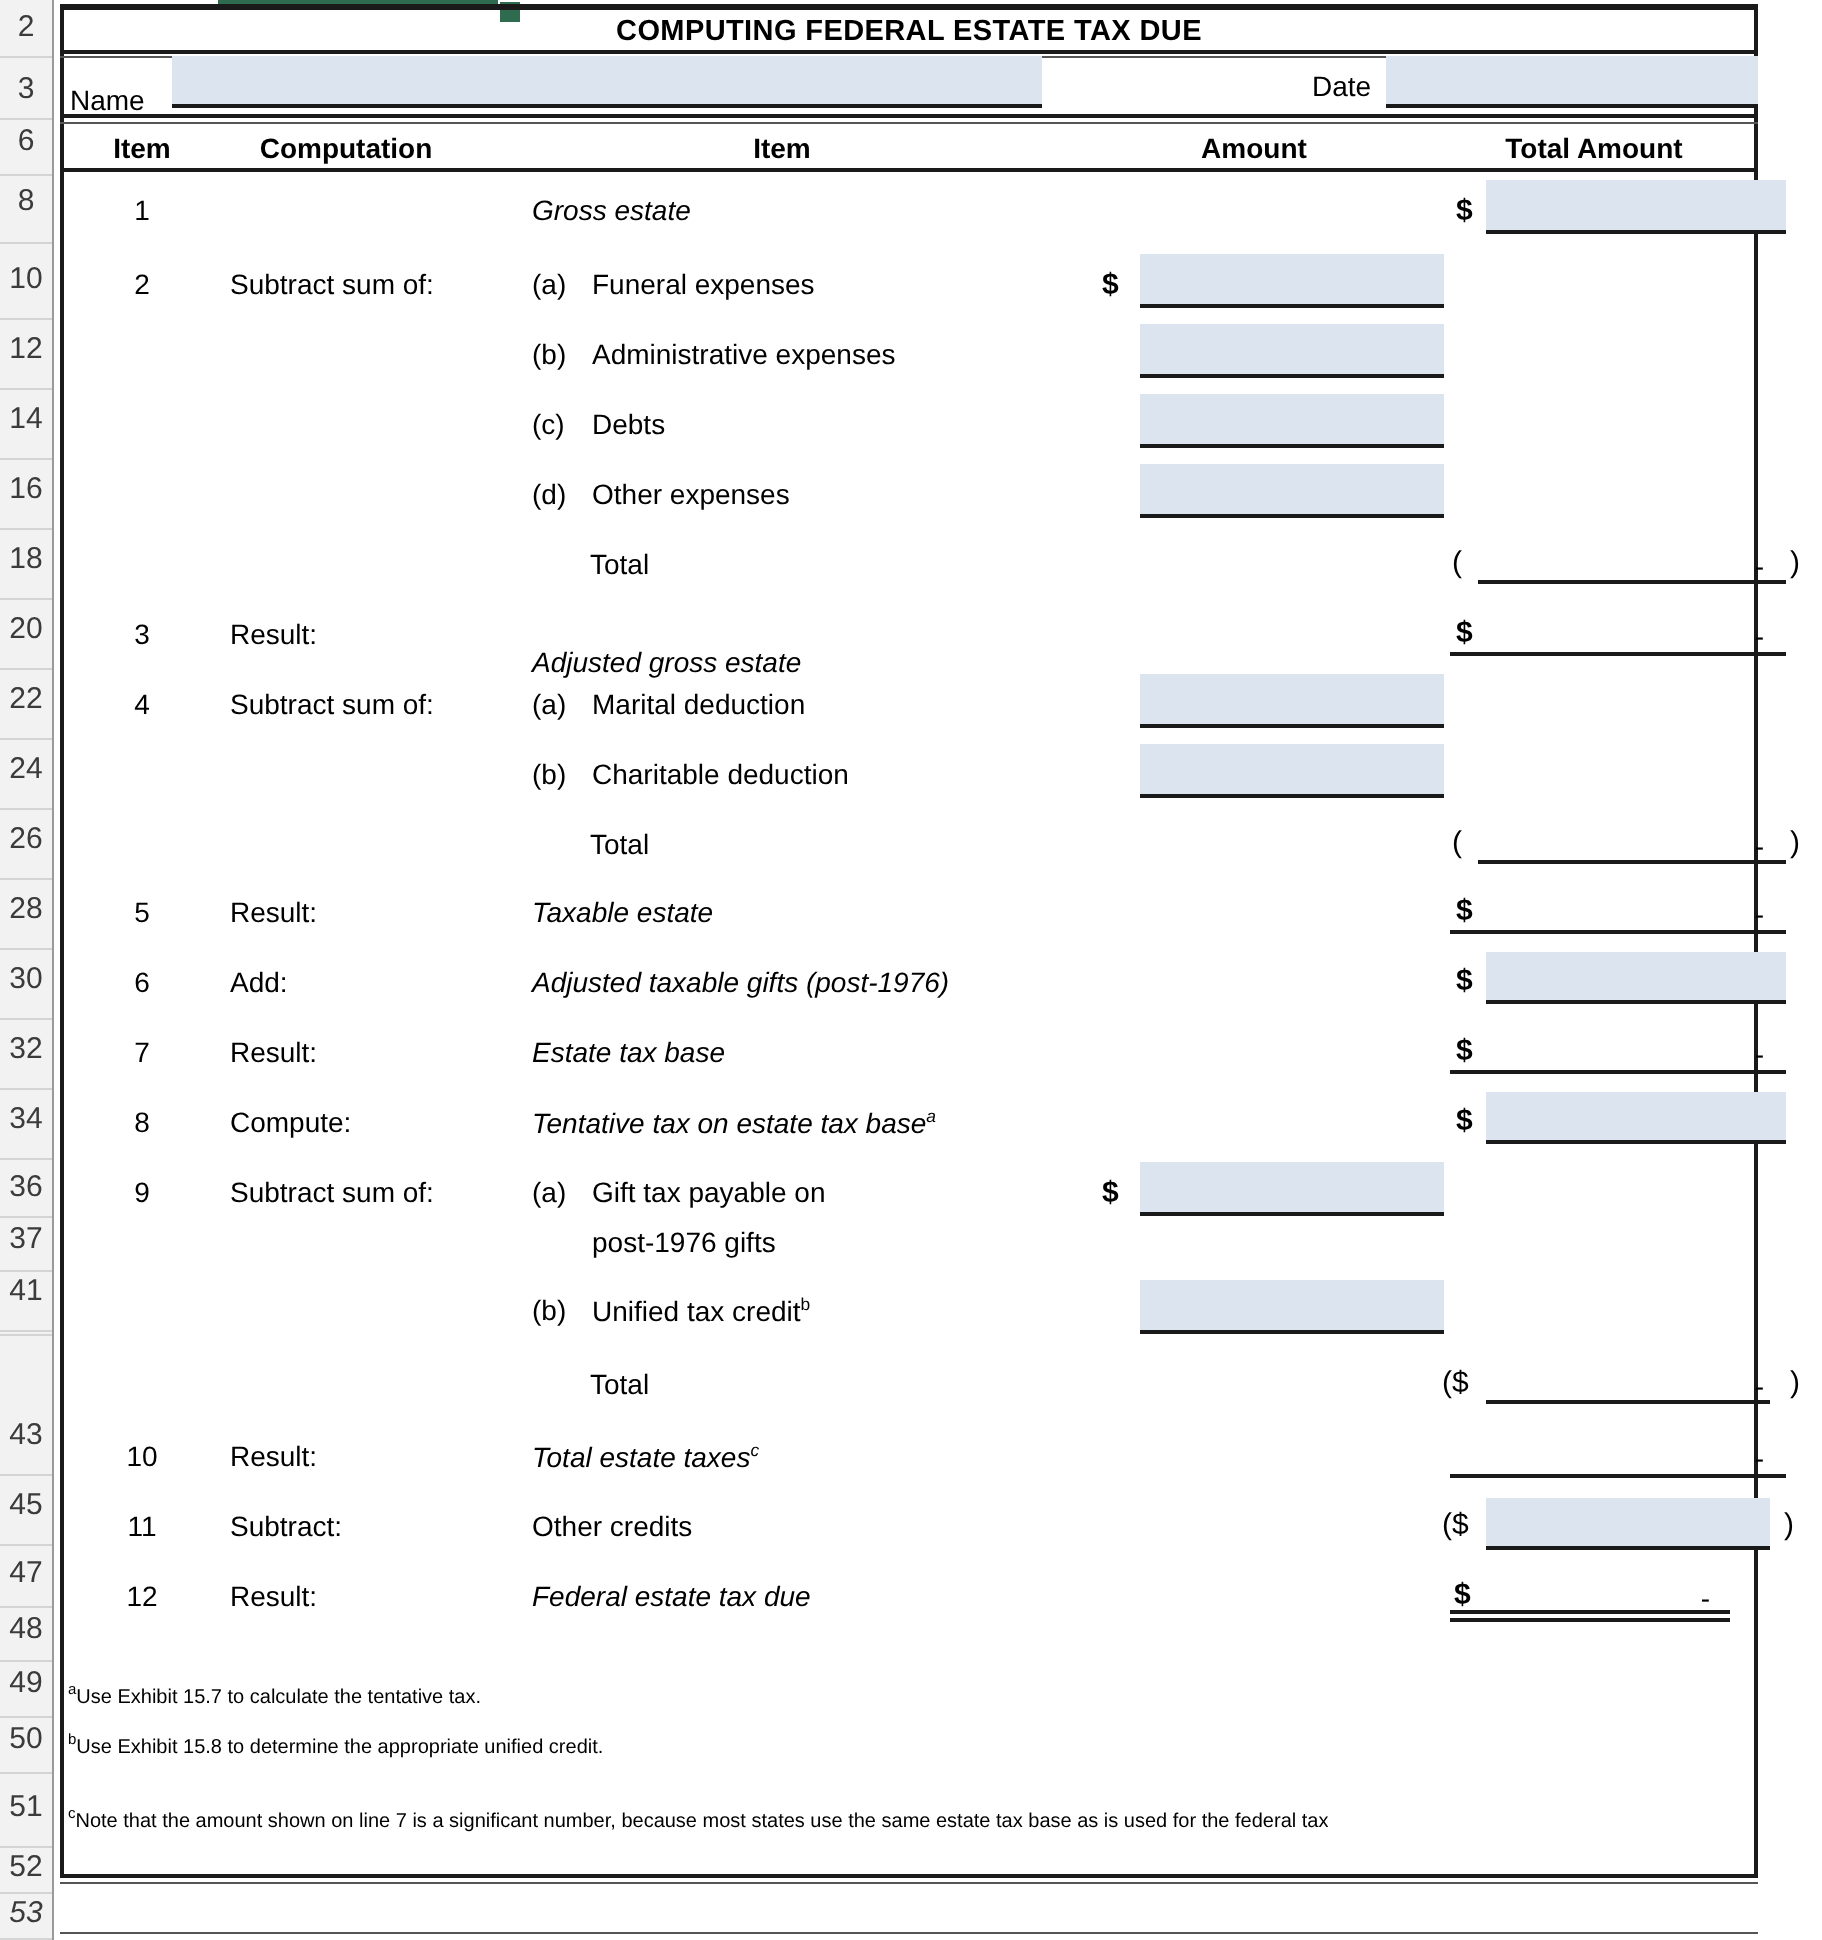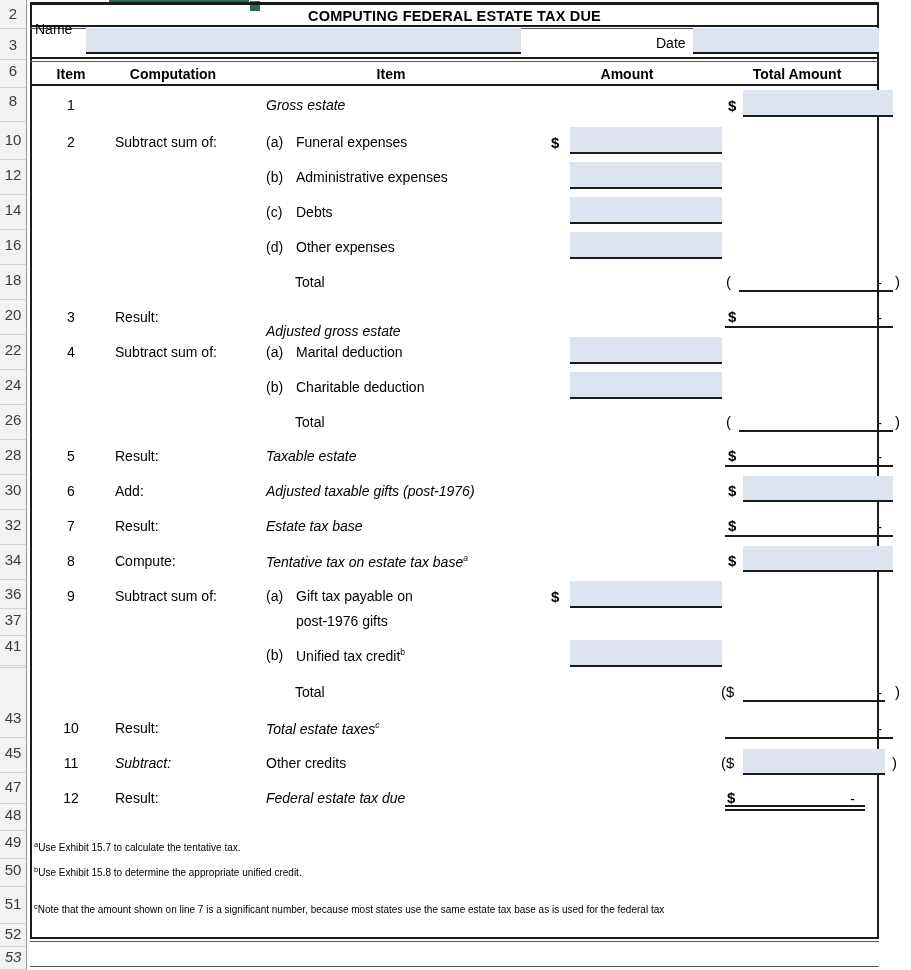--- a/index.html
+++ b/index.html
@@ -193,21 +193,21 @@
     <div class="sel-green" style="left:82px; top:0; width:146px; height:5px;"></div>
     <div class="sel-handle" style="left:222px; top:0px; width:12px; height:12px;"></div>
 
     <div class="formbox"></div>
 
     <div class="hline" style="left:3px; top:2px; width:849px; height:3px;"></div>
     <div class="cell title" style="left:3px; top:5px; width:849px; text-align:center; line-height:22px;">COMPUTING FEDERAL ESTATE TAX DUE</div>
     <div class="hline" style="left:3px; top:25px; width:849px; height:2px;"></div>
     <div class="hline hline-thin" style="left:3px; top:28px; width:849px;"></div>
 
-    <div class="cell lbl" style="left:8px; top:17px; line-height:24px;">Name</div>
+    <div class="cell lbl" style="left:8px; top:38px; line-height:24px;">Name</div>
     <div class="inp" style="left:59px; top:28px; width:435px; height:26px; border-bottom:2px solid #1a1a1a;" title=""></div>
     <div class="cell lbl" style="left:629px; top:31px; line-height:24px;">Date</div>
     <div class="inp" style="left:666px; top:28px; width:186px; height:26px; border-bottom:2px solid #1a1a1a;" title=""></div>
     <div class="hline" style="left:3px; top:57px; width:849px; height:2px;"></div>
     <div class="hline hline-thin" style="left:3px; top:61px; width:849px;"></div>
 
     <div class="cell hdr" style="left:12px;  top:62px; width:64px;  text-align:center; line-height:24px;">Item</div>
     <div class="cell hdr" style="left:76px;  top:62px; width:140px; text-align:center; line-height:24px;">Computation</div>
     <div class="cell hdr" style="left:512px; top:62px; width:176px; text-align:center; line-height:24px;">Amount</div>
     <div class="cell hdr" style="left:216px; top:62px; width:296px; text-align:center; line-height:24px;">Item</div>
@@ -317,21 +317,21 @@
 
     <div class="cell lbl" style="left:12px; top:721px; width:64px; text-align:center;">10</div>
     <div class="cell lbl" style="left:88px; top:721px;">Result:</div>
     <div class="cell lbl ital" style="left:239px; top:721px;">
       <span>Total estate taxes</span><sup>c</sup>
     </div>
     <div class="dash" style="left:716px; top:721px; width:139px; text-align:right;">-</div>
     <div class="rule" style="left:698px; top:737px; width:168px;"></div>
 
     <div class="cell lbl" style="left:12px; top:756px; width:64px; text-align:center;">11</div>
-    <div class="cell lbl" style="left:88px; top:756px;font-style:italic;">Subtract:</div>
+    <div class="cell lbl" style="left:88px; top:756px;">Subtract:</div>
     <div class="cell lbl" style="left:239px; top:756px;">Other credits</div>
     <div class="paren" style="left:694px; top:754px;">($</div>
     <div class="inp ruled" style="left:716px; top:749px; width:142px; height:26px;" title=""></div>
     <div class="paren" style="left:865px; top:754px;">)</div>
 
     <div class="cell lbl" style="left:12px; top:791px; width:64px; text-align:center;">12</div>
     <div class="cell lbl" style="left:88px; top:791px;">Result:</div>
     <div class="cell lbl ital" style="left:239px; top:791px;">Federal estate tax due</div>
     <div class="dollar" style="left:700px; top:789px;">$</div>
     <div class="dash" style="left:712px; top:791px; width:116px; text-align:right;">-</div>

